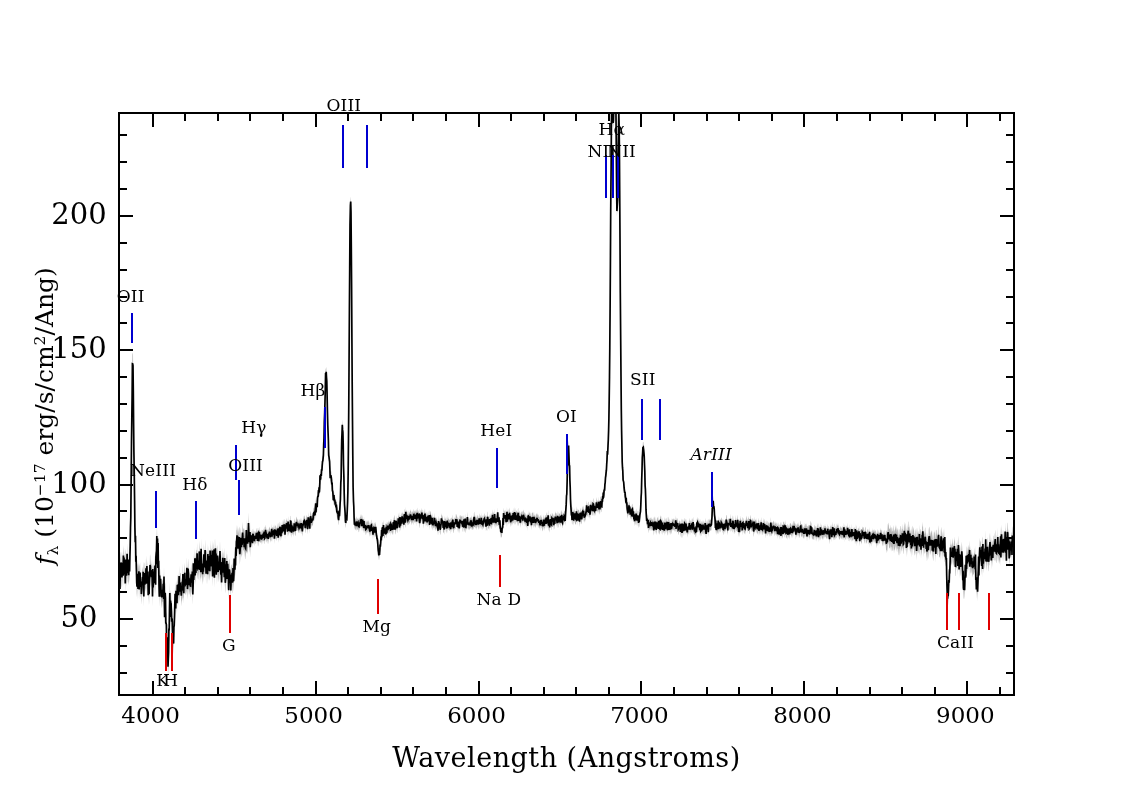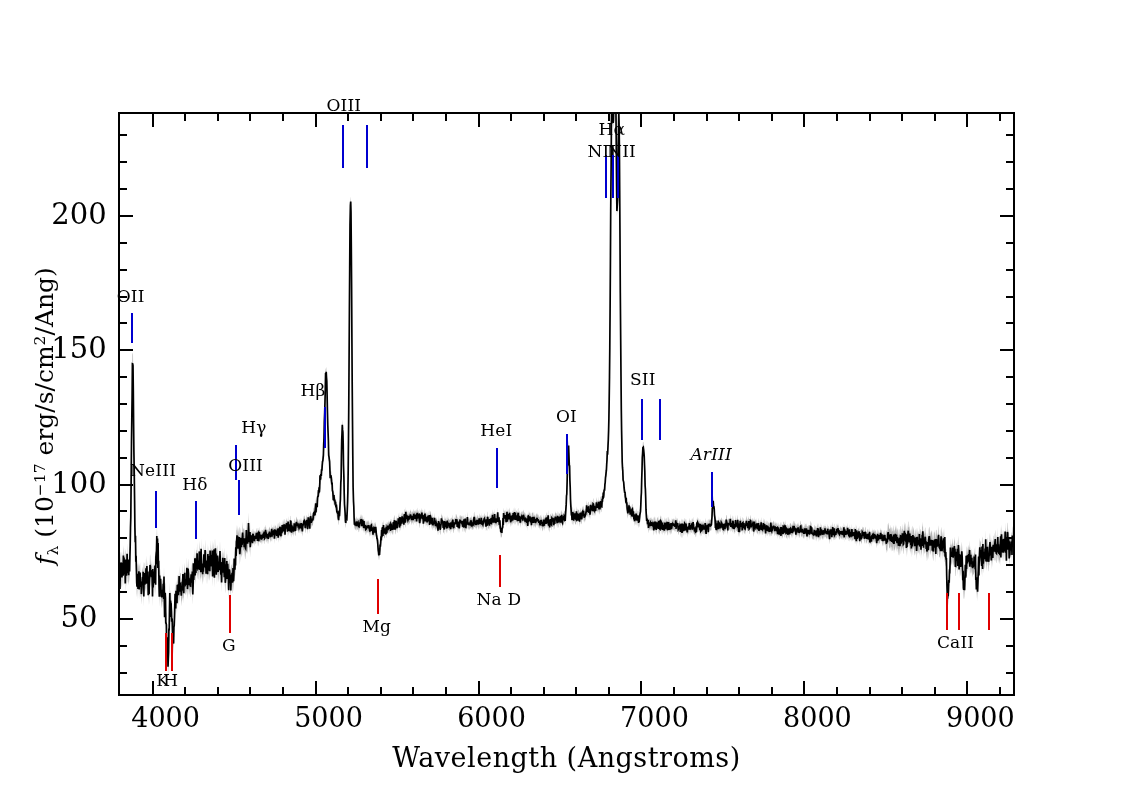--- a/index.html
+++ b/index.html
@@ -27,21 +27,21 @@
   .xticktop.maj{height:13px;}
   .xticktop.min{height:7px;}
   .ytick{height:2px;left:0;}
   .ytick.maj{width:13px;}
   .ytick.min{width:7px;}
   .ytickright{height:2px;right:0;}
   .ytickright.maj{width:13px;}
   .ytickright.min{width:7px;}
 
   
-  .xlab{position:absolute;font-size:27px;transform:translateX(-50%);white-space:nowrap;margin-left:15px;}
+  .xlab{position:absolute;font-size:23px;transform:translateX(-50%);white-space:nowrap;}
   .ylab{position:absolute;font-size:29px;transform:translateY(-50%);text-align:center;white-space:nowrap;}
 
   
   #xtitle{position:absolute;left:118px;top:742px;width:897px;text-align:center;
           font-size:27px;letter-spacing:0.5px;}
   #ytitle{position:absolute;left:-214px;top:400px;width:520px;text-align:center;
           font-size:25px;transform:rotate(-90deg);transform-origin:50% 50%;
           white-space:nowrap;}
   .sub{font-size:0.62em;vertical-align:-0.32em;}
   .sup{font-size:0.62em;vertical-align:0.52em;}

